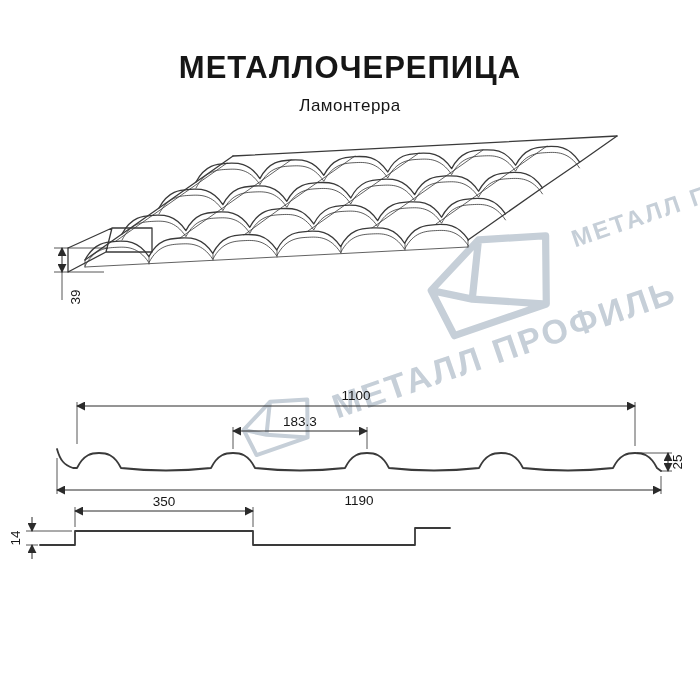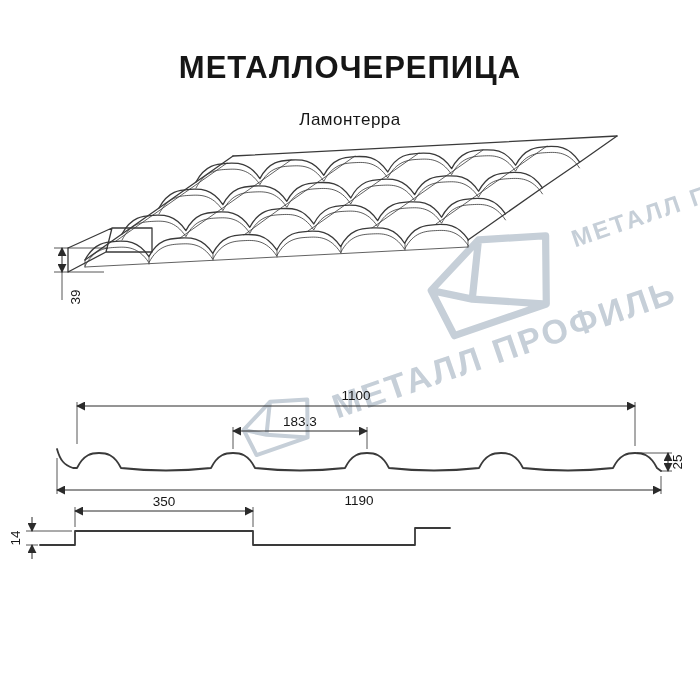--- a/index.html
+++ b/index.html
@@ -1,21 +1,21 @@
 <!DOCTYPE html>
 <html style="--line: #3a3a3a; --dim: #2b2b2b; --text: #161616; --watermark: #c6cfd8; --background: #ffffff;"><head>
 <meta charset="utf-8">
 <style>
   html,body{margin:0;padding:0;}
   body{width:700px;height:700px;background:var(--background,#fff);}
   .page{position:relative;width:700px;height:700px;overflow:hidden;
         font-family:"Liberation Sans",sans-serif;background:var(--background,#fff);}
   .title{position:absolute;top:50px;left:0;width:100%;text-align:center;
          font-size:31px;font-weight:bold;letter-spacing:1px;color:var(--text,#161616);}
-  .subtitle{position:absolute;top:110px;left:0;width:100%;text-align:center;
+  .subtitle{position:absolute;top:96px;left:0;width:100%;text-align:center;
          font-size:17px;font-weight:500;letter-spacing:.5px;color:var(--text,#161616);}
   svg.sheet{position:absolute;left:0;top:0;}
   .line{fill:none;stroke:var(--line,#3a3a3a);stroke-width:1.3;stroke-linejoin:round;stroke-linecap:round;}
   .thin{stroke-width:.8;}
   .thick{stroke-width:1.8;}
   .dimline{fill:none;stroke:var(--dim,#2b2b2b);stroke-width:1;}
   .extline{fill:none;stroke:var(--dim,#2b2b2b);stroke-width:.8;}
   .dim-text{fill:var(--text,#161616);font-size:13.5px;stroke:none;}
   .wm-text{fill:var(--watermark,#c6cfd8);font-weight:bold;letter-spacing:2.5px;stroke:none;}
   .wm-logo{fill:none;stroke:var(--watermark,#c6cfd8);stroke-width:4;stroke-linejoin:round;}

